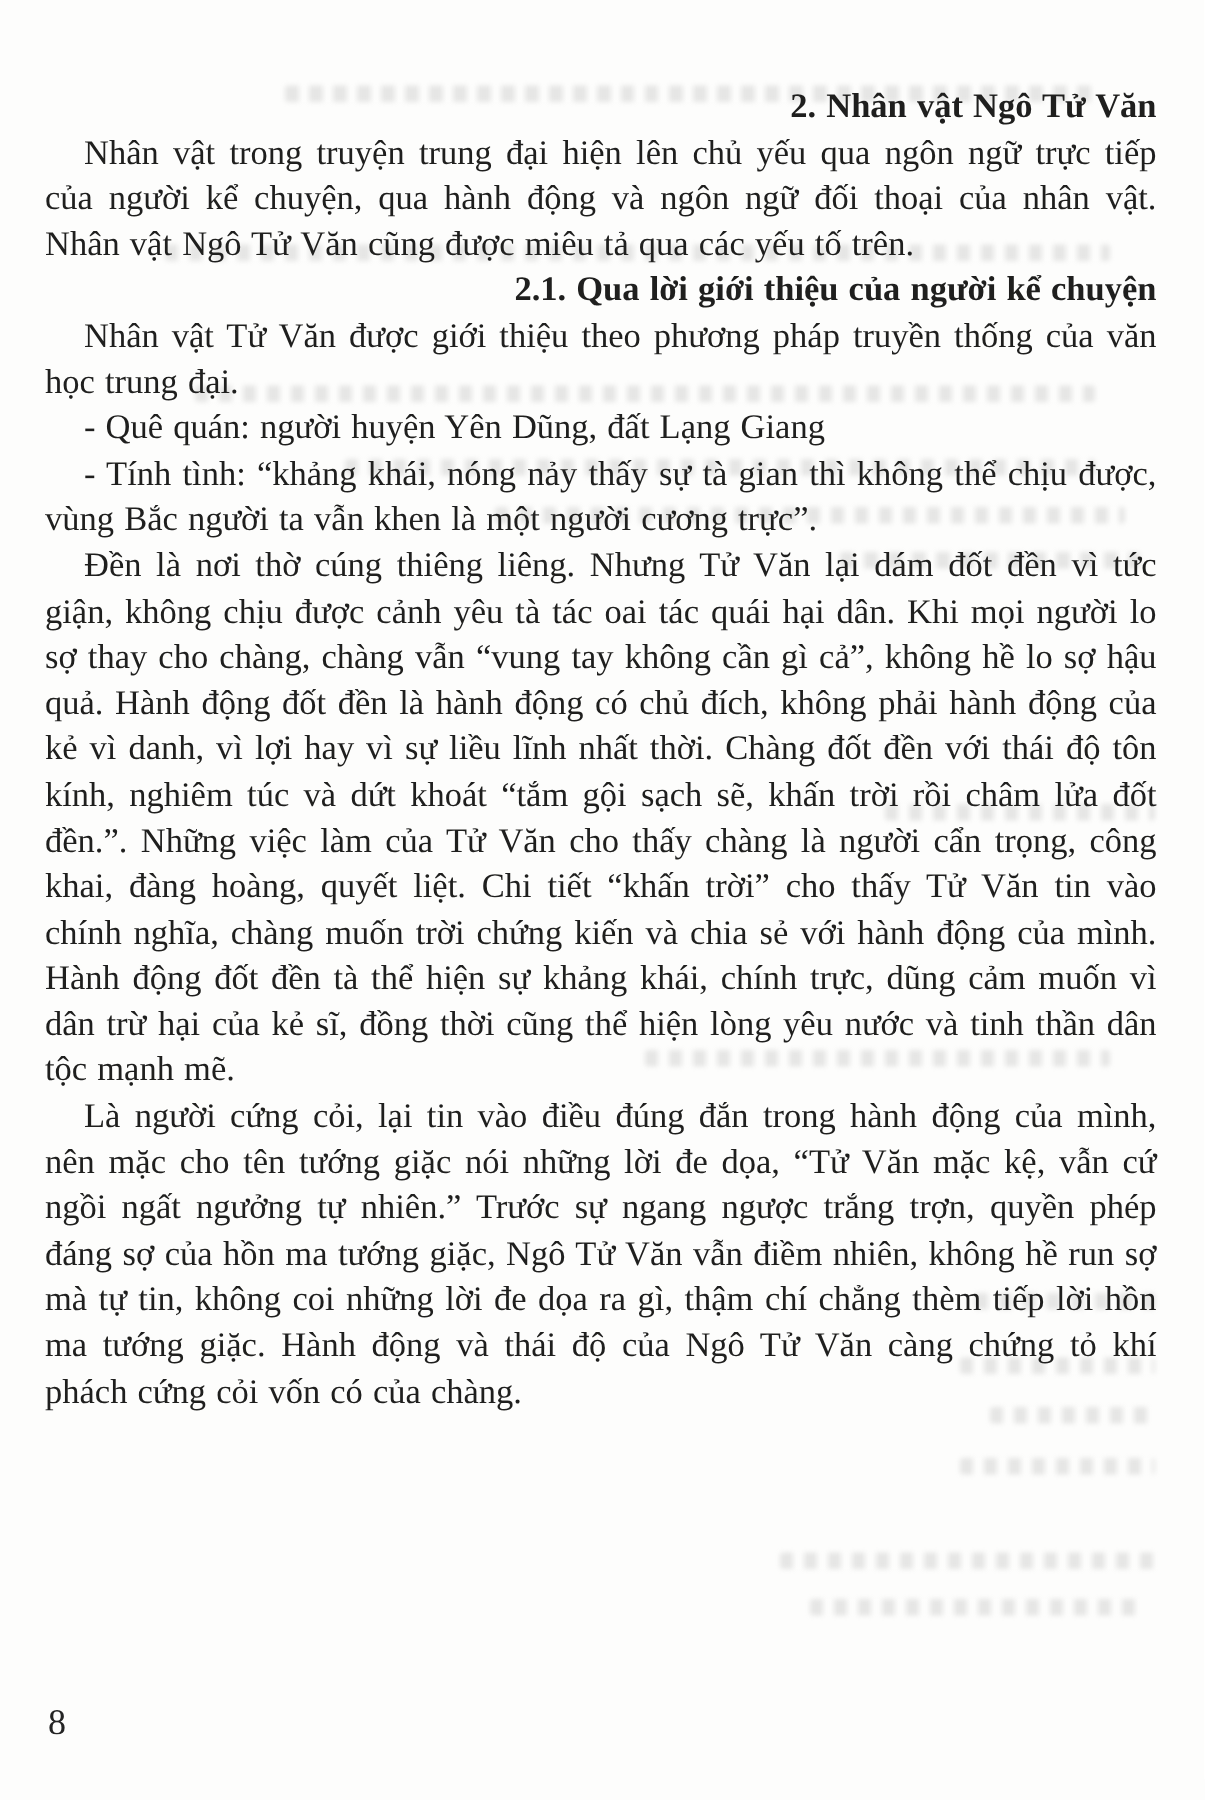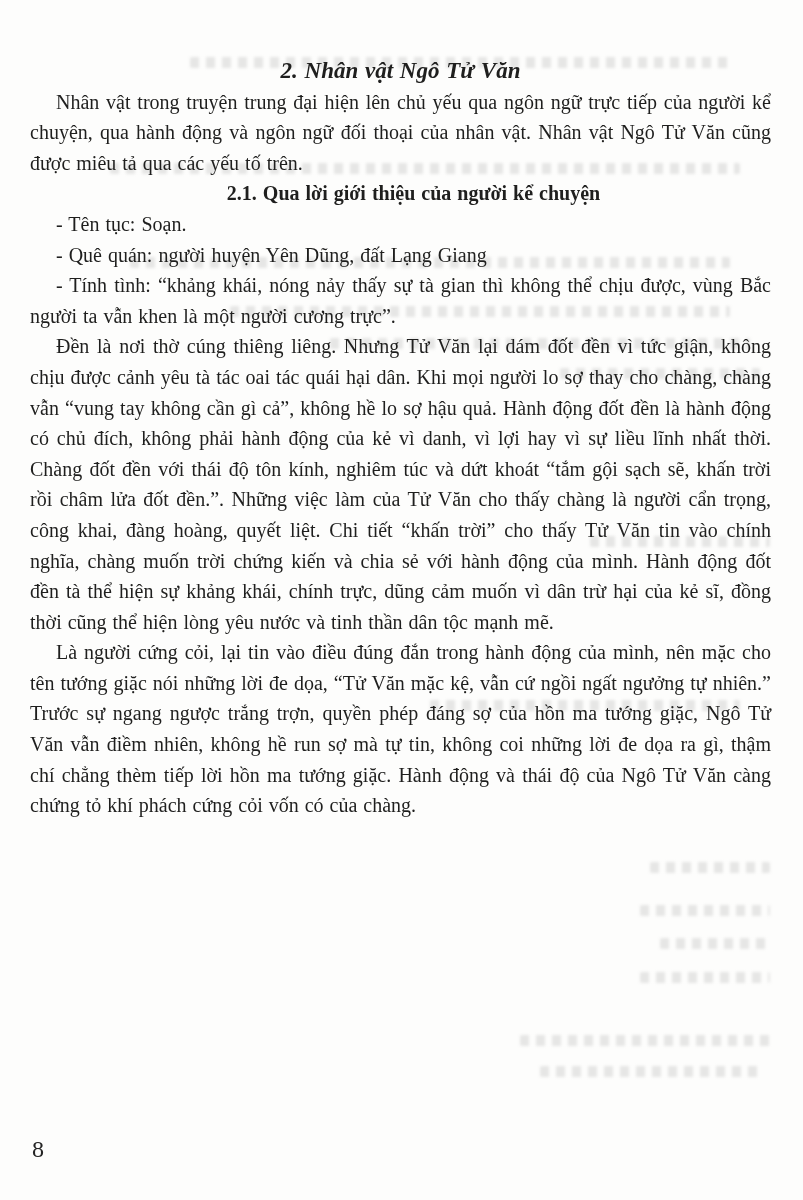--- a/index.html
+++ b/index.html
@@ -19,36 +19,35 @@
   .content {
     position: absolute;
     left: 30px;
     top: 56px;
     width: 741px;
   }
   .content p,
   .content .h1,
   .content .h2 {
     margin: 0;
-    font-size: 20px;
+    font-size: 23px;
     line-height: 30.6px;
     text-align: justify;
     text-indent: 26px;
     word-spacing: 1px;
   }
   .content .h1 {
     text-indent: 0;
     font-weight: bold;
     font-size: 23px;
-    text-align: center;
-    font-style: italic;
+    text-align: right;
   }
   .content .h2 {
     font-weight: bold;
-    text-align: center;
+    text-align: right;
   }
   .content .sub {
     font-weight: bold;
     font-style: italic;
   }
   .page-number {
     position: absolute;
     left: 32px;
     top: 1134px;
     font-size: 24px;
@@ -88,21 +87,21 @@
   <div class="ghost" style="left:640px; top:905px; width:130px;"></div>
   <div class="ghost" style="left:660px; top:938px; width:110px;"></div>
   <div class="ghost" style="left:640px; top:972px; width:130px;"></div>
   <div class="ghost" style="left:520px; top:1035px; width:250px;"></div>
   <div class="ghost" style="left:540px; top:1066px; width:220px;"></div>
 
   <main class="content">
     <div class="h1">2. Nhân vật Ngô Tử Văn</div>
     <p>Nhân vật trong truyện trung đại hiện lên chủ yếu qua ngôn ngữ trực tiếp của người kể chuyện, qua hành động và ngôn ngữ đối thoại của nhân vật. Nhân vật Ngô Tử Văn cũng được miêu tả qua các yếu tố trên.</p>
     <div class="h2">2.1. Qua lời giới thiệu của người kể chuyện</div>
-    <p>- Tên tục: Soạn.</p>
+    <p>Nhân vật Tử Văn được giới thiệu theo phương pháp truyền thống của văn học trung đại.</p>
     <p>- Quê quán: người huyện Yên Dũng, đất Lạng Giang</p>
     <p>- Tính tình: “khảng khái, nóng nảy thấy sự tà gian thì không thể chịu được, vùng Bắc người ta vẫn khen là một người cương trực”.</p>
     <p>Đền là nơi thờ cúng thiêng liêng. Nhưng Tử Văn lại dám đốt đền vì tức giận, không chịu được cảnh yêu tà tác oai tác quái hại dân. Khi mọi người lo sợ thay cho chàng, chàng vẫn “vung tay không cần gì cả”, không hề lo sợ hậu quả. Hành động đốt đền là hành động có chủ đích, không phải hành động của kẻ vì danh, vì lợi hay vì sự liều lĩnh nhất thời. Chàng đốt đền với thái độ tôn kính, nghiêm túc và dứt khoát “tắm gội sạch sẽ, khấn trời rồi châm lửa đốt đền.”. Những việc làm của Tử Văn cho thấy chàng là người cẩn trọng, công khai, đàng hoàng, quyết liệt. Chi tiết “khấn trời” cho thấy Tử Văn tin vào chính nghĩa, chàng muốn trời chứng kiến và chia sẻ với hành động của mình. Hành động đốt đền tà thể hiện sự khảng khái, chính trực, dũng cảm muốn vì dân trừ hại của kẻ sĩ, đồng thời cũng thể hiện lòng yêu nước và tinh thần dân tộc mạnh mẽ.</p>
     <p>Là người cứng cỏi, lại tin vào điều đúng đắn trong hành động của mình, nên mặc cho tên tướng giặc nói những lời đe dọa, “Tử Văn mặc kệ, vẫn cứ ngồi ngất ngưởng tự nhiên.” Trước sự ngang ngược trắng trợn, quyền phép đáng sợ của hồn ma tướng giặc, Ngô Tử Văn vẫn điềm nhiên, không hề run sợ mà tự tin, không coi những lời đe dọa ra gì, thậm chí chẳng thèm tiếp lời hồn ma tướng giặc. Hành động và thái độ của Ngô Tử Văn càng chứng tỏ khí phách cứng cỏi vốn có của chàng.</p>
   </main>
 
   <div class="page-number">8</div>
 </div>
 
 </body></html>

